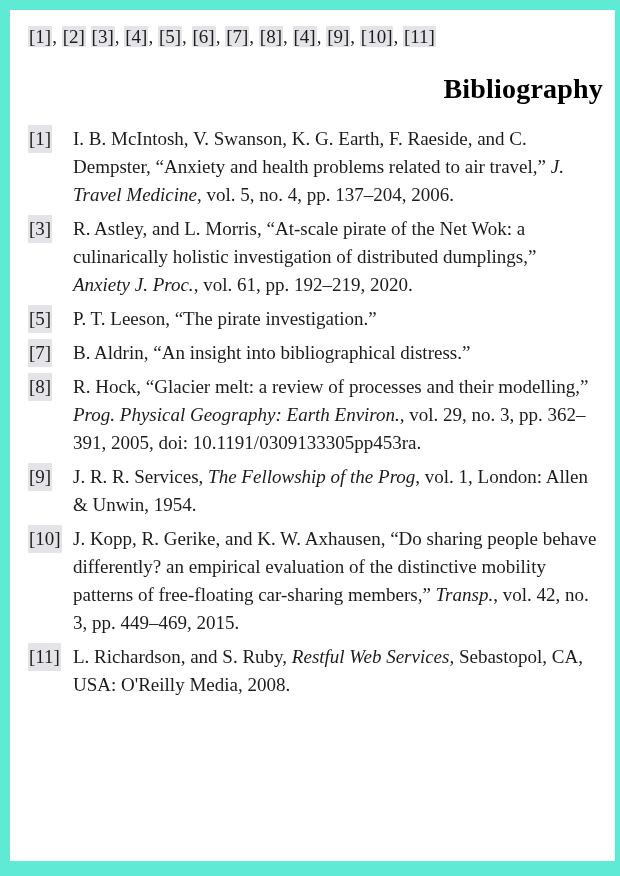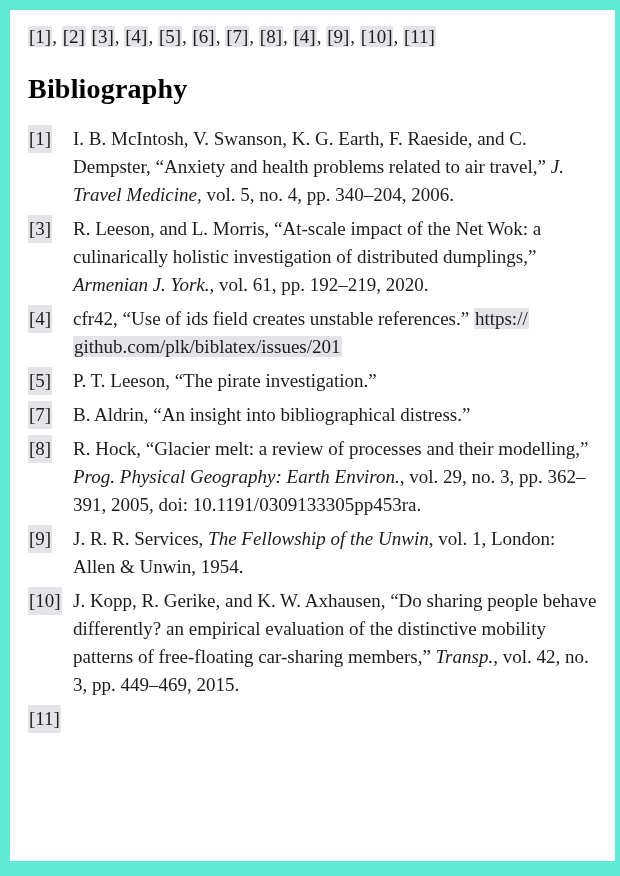--- a/index.html
+++ b/index.html
@@ -42,20 +42,21 @@
     white-space: nowrap;
   }
   h1.bib-heading {
     font-family: "Liberation Serif", "DejaVu Serif", serif;
     font-size: 28px;
     line-height: 34px;
     font-weight: bold;
     color: #000000;
     margin: 21px 0 19px 0;
     letter-spacing: 0.2px;
+    text-align: right;
   }
   .bib-list {
     margin: 0;
   }
   .bib-entry {
     position: relative;
     padding-left: 45px;
     margin-bottom: 6px;
     max-width: 525px;
   }
@@ -70,27 +71,27 @@
 <body>
 
 <div class="frame">
   <div class="paper">
 
     <p class="citation-line"><span class="hl">[1]</span>, <span class="hl">[2]</span> <span class="hl">[3]</span>, <span class="hl">[4]</span>, <span class="hl">[5]</span>, <span class="hl">[6]</span>, <span class="hl">[7]</span>, <span class="hl">[8]</span>, <span class="hl">[4]</span>, <span class="hl">[9]</span>, <span class="hl">[10]</span>, <span class="hl">[11]</span></p>
 
     <h1 class="bib-heading">Bibliography</h1>
 
     <div class="bib-list">
-        <div class="bib-entry"><span class="bib-label hl">[1]</span><span class="bib-text"><span>I. B. McIntosh, V. Swanson, K. G. Earth, F. Raeside, and C. Dempster, “Anxiety and health problems related to air travel,” </span><wbr><i>J. Travel Medicine</i><wbr><span>, vol. 5, no. 4, pp. 340–204, 2006.</span><wbr></span></div>
+        <div class="bib-entry"><span class="bib-label hl">[1]</span><span class="bib-text"><span>I. B. McIntosh, V. Swanson, K. G. Earth, F. Raeside, and C. Dempster, “Anxiety and health problems related to air travel,” </span><wbr><i>J. Travel Medicine</i><wbr><span>, vol. 5, no. 4, pp. 137–204, 2006.</span><wbr></span></div>
         <div class="bib-entry"><span class="bib-label hl">[2]</span></div>
-        <div class="bib-entry"><span class="bib-label hl">[3]</span><span class="bib-text"><span>R. Leeson, and L. Morris, “At-scale impact of the Net Wok: a culinarically holistic investigation of distributed dumplings,” </span><wbr><i>Armenian J. York.</i><wbr><span>, vol. 61, pp. 192–219, 2020.</span><wbr></span></div>
-        <div class="bib-entry"><span class="bib-label hl">[4]</span><span class="bib-text"><span>cfr42, “Use of ids field creates unstable references.” </span><wbr><span class="hl">https://</span><wbr><span class="hl">github.com/plk/biblatex/issues/201</span><wbr></span></div>
+        <div class="bib-entry"><span class="bib-label hl">[3]</span><span class="bib-text"><span>R. Astley, and L. Morris, “At-scale pirate of the Net Wok: a culinarically holistic investigation of distributed dumplings,” </span><wbr><i>Anxiety J. Proc.</i><wbr><span>, vol. 61, pp. 192–219, 2020.</span><wbr></span></div>
+        <div class="bib-entry"><span class="bib-label hl">[4]</span></div>
         <div class="bib-entry"><span class="bib-label hl">[5]</span><span class="bib-text"><span>P. T. Leeson, “The pirate investigation.”</span><wbr></span></div>
         <div class="bib-entry"><span class="bib-label hl">[6]</span></div>
         <div class="bib-entry"><span class="bib-label hl">[7]</span><span class="bib-text"><span>B. Aldrin, “An insight into bibliographical distress.”</span><wbr></span></div>
         <div class="bib-entry"><span class="bib-label hl">[8]</span><span class="bib-text"><span>R. Hock, “Glacier melt: a review of processes and their modelling,” </span><wbr><i>Prog. Physical Geography: Earth Environ.</i><wbr><span>, vol. 29, no. 3, pp. 362–391, 2005, doi: 10.1191/0309133305pp453ra.</span><wbr></span></div>
-        <div class="bib-entry"><span class="bib-label hl">[9]</span><span class="bib-text"><span>J. R. R. Services, </span><wbr><i>The Fellowship of the Unwin</i><wbr><span>, vol. 1, London: Allen &amp; Unwin, 1954.</span><wbr></span></div>
+        <div class="bib-entry"><span class="bib-label hl">[9]</span><span class="bib-text"><span>J. R. R. Services, </span><wbr><i>The Fellowship of the Prog</i><wbr><span>, vol. 1, London: Allen &amp; Unwin, 1954.</span><wbr></span></div>
         <div class="bib-entry"><span class="bib-label hl">[10]</span><span class="bib-text"><span>J. Kopp, R. Gerike, and K. W. Axhausen, “Do sharing people behave differently? an empirical evaluation of the distinctive mobility patterns of free-floating car-sharing members,” </span><wbr><i>Transp.</i><wbr><span>, vol. 42, no. 3, pp. 449–469, 2015.</span><wbr></span></div>
-        <div class="bib-entry"><span class="bib-label hl">[11]</span></div>
+        <div class="bib-entry"><span class="bib-label hl">[11]</span><span class="bib-text"><span>L. Richardson, and S. Ruby, </span><wbr><i>Restful Web Services</i><wbr><span>, Sebastopol, CA, USA: O'Reilly Media, 2008.</span><wbr></span></div>
       </div>
 
   </div>
 </div>
 
 </body></html>

